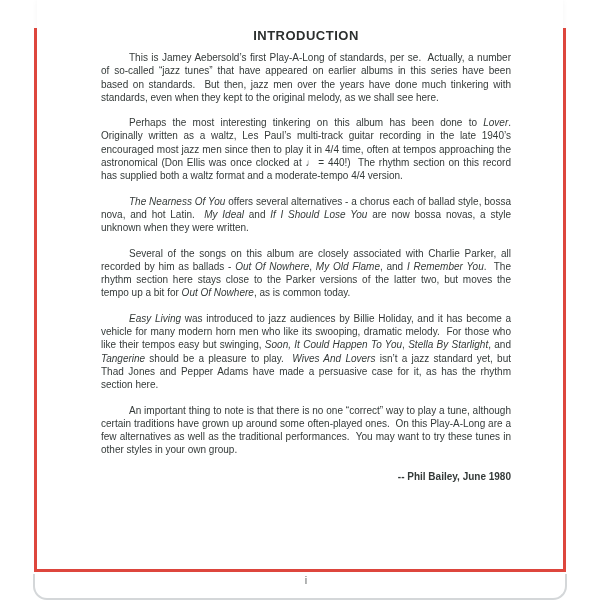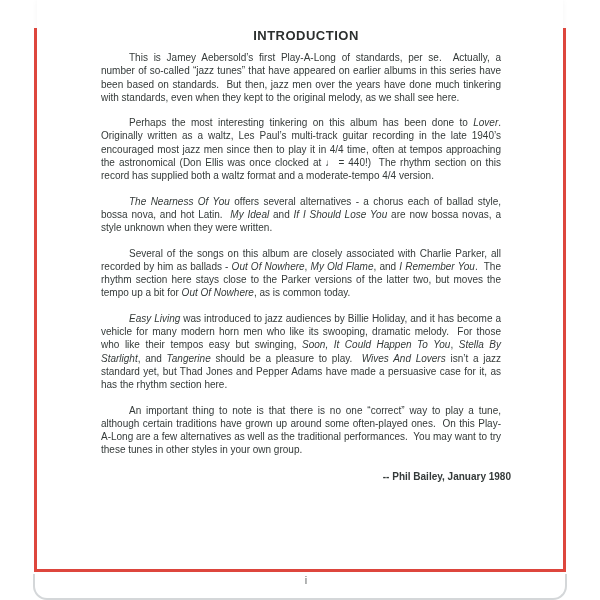--- a/index.html
+++ b/index.html
@@ -41,21 +41,21 @@
   }
   .page-title {
     margin: 0 0 8px 0;
     text-align: center;
     font-size: 13px;
     font-weight: 700;
     letter-spacing: 0.5px;
     color: #2b2f2e;
   }
   .para {
-    margin: 0 10px 12px 0;
+    margin: 0 0 12px 0;
     font-size: 10px;
     line-height: 13.3px;
     text-align: justify;
     text-indent: 28px;
     color: #343a39;
     white-space: pre-wrap;
   }
   .run-normal { font-weight: 400; font-style: normal; }
   .run-song   { font-weight: 400; font-style: italic; }
   .signature {
@@ -87,17 +87,17 @@
   <div class="page">
     <h1 class="page-title">INTRODUCTION</h1>
 
     <p class="para"><span class="run-normal">This is Jamey Aebersold’s first Play-A-Long of standards, per se.  Actually, a number of so-called “jazz tunes” that have appeared on earlier albums in this series have been based on standards.  But then, jazz men over the years have done much tinkering with standards, even when they kept to the original melody, as we shall see here.</span></p>
     <p class="para"><span class="run-normal">Perhaps the most interesting tinkering on this album has been done to </span><span class="run-song">Lover</span><span class="run-normal">.  Originally written as a waltz, Les Paul’s multi-track guitar recording in the late 1940’s encouraged most jazz men since then to play it in 4/4 time, often at tempos approaching the astronomical (Don Ellis was once clocked at ♩ = 440!)  The rhythm section on this record has supplied both a waltz format and a moderate-tempo 4/4 version.</span></p>
     <p class="para"><span class="run-song">The Nearness Of You</span><span class="run-normal"> offers several alternatives - a chorus each of ballad style, bossa nova, and hot Latin.  </span><span class="run-song">My Ideal</span><span class="run-normal"> and </span><span class="run-song">If I Should Lose You</span><span class="run-normal"> are now bossa novas, a style unknown when they were written.</span></p>
     <p class="para"><span class="run-normal">Several of the songs on this album are closely associated with Charlie Parker, all recorded by him as ballads - </span><span class="run-song">Out Of Nowhere</span><span class="run-normal">, </span><span class="run-song">My Old Flame</span><span class="run-normal">, and </span><span class="run-song">I Remember You</span><span class="run-normal">.  The rhythm section here stays close to the Parker versions of the latter two, but moves the tempo up a bit for </span><span class="run-song">Out Of Nowhere</span><span class="run-normal">, as is common today.</span></p>
     <p class="para"><span class="run-song">Easy Living</span><span class="run-normal"> was introduced to jazz audiences by Billie Holiday, and it has become a vehicle for many modern horn men who like its swooping, dramatic melody.  For those who like their tempos easy but swinging, </span><span class="run-song">Soon, It Could Happen To You</span><span class="run-normal">, </span><span class="run-song">Stella By Starlight</span><span class="run-normal">, and </span><span class="run-song">Tangerine</span><span class="run-normal"> should be a pleasure to play.  </span><span class="run-song">Wives And Lovers</span><span class="run-normal"> isn’t a jazz standard yet, but Thad Jones and Pepper Adams have made a persuasive case for it, as has the rhythm section here.</span></p>
     <p class="para"><span class="run-normal">An important thing to note is that there is no one “correct” way to play a tune, although certain traditions have grown up around some often-played ones.  On this Play-A-Long are a few alternatives as well as the traditional performances.  You may want to try these tunes in other styles in your own group.</span></p>
 
-    <div class="signature">-- Phil Bailey, January 1980</div>
+    <div class="signature">-- Phil Bailey, June 1980</div>
   </div>
 
   <div class="page-number">i</div>
 </div>
 
 </body></html>

